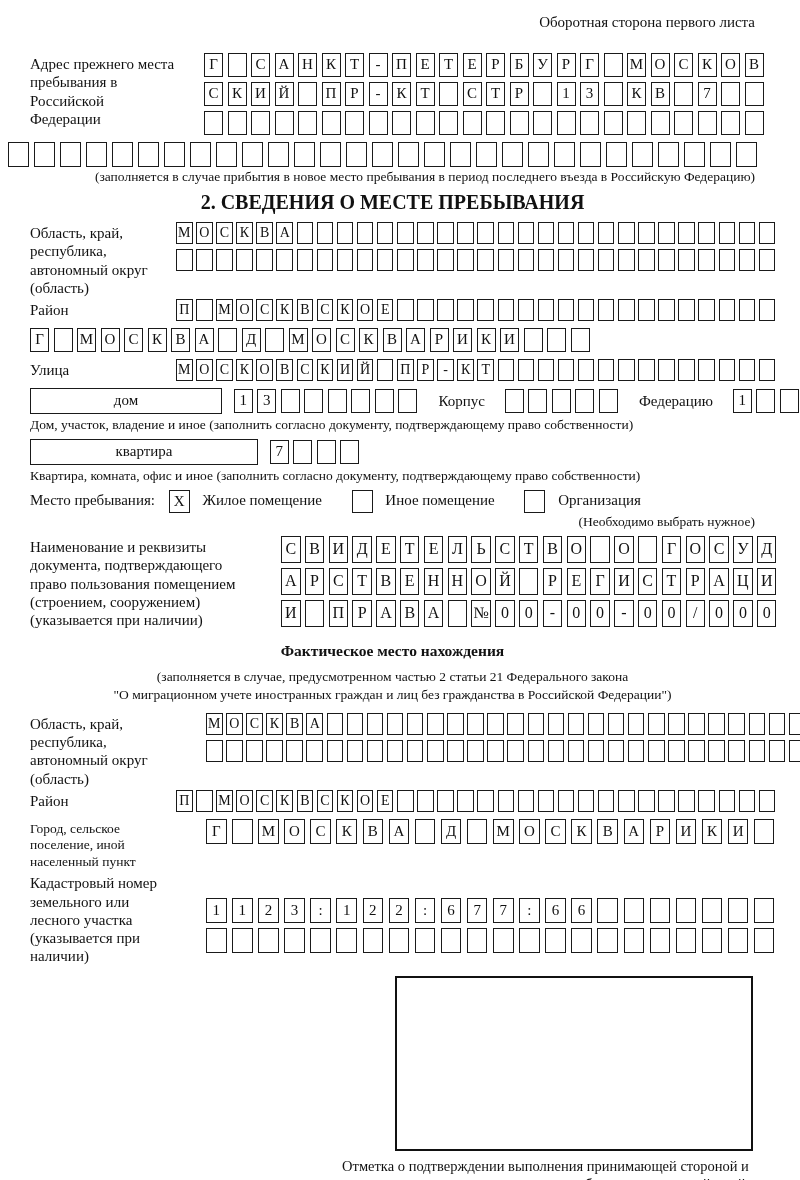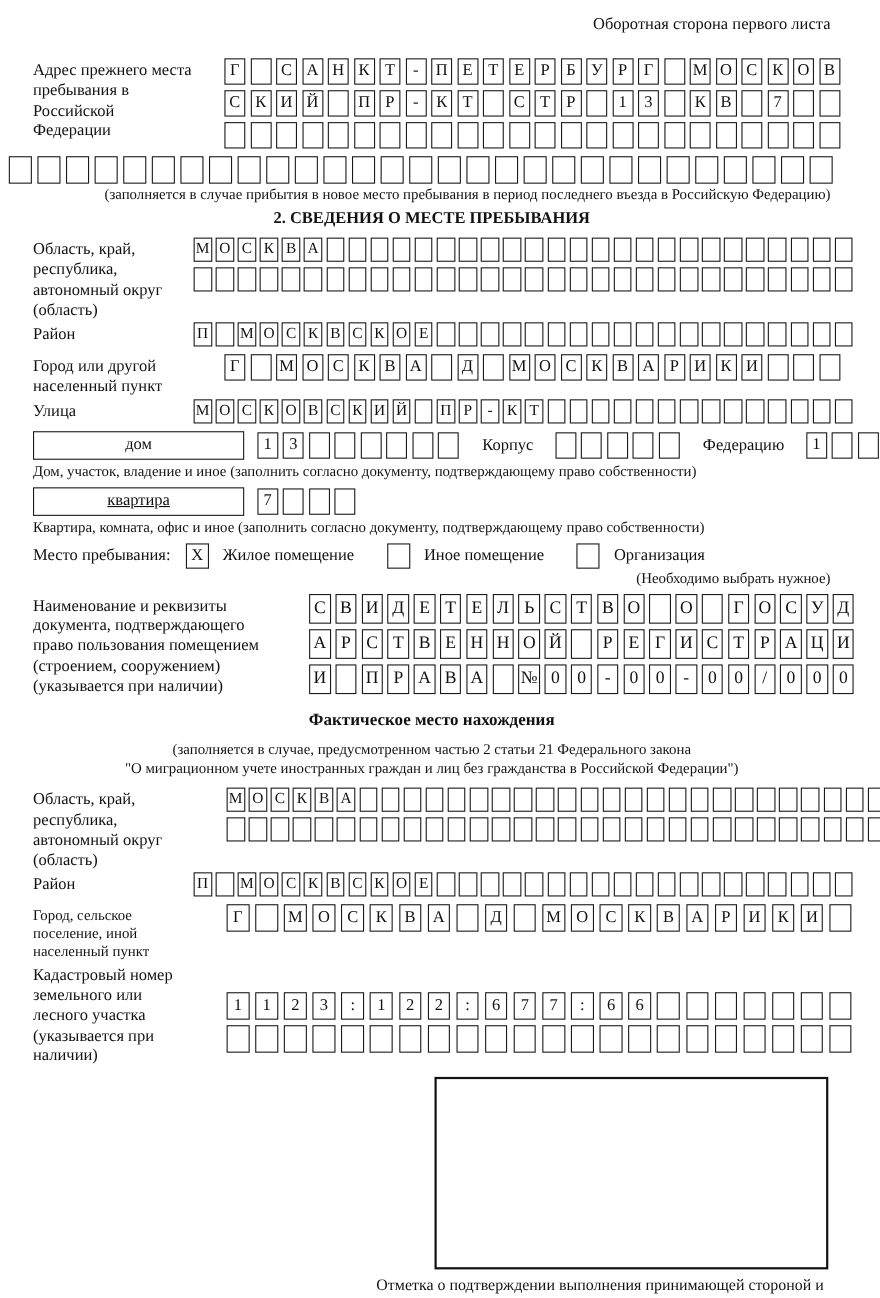--- a/index.html
+++ b/index.html
@@ -29,30 +29,30 @@
   }
   .row-s .cell { width:16.5px; height:22px; margin-right:3.6px; font-size:14px; line-height:19px; }
   .row-m .cell { width:19px;   height:24px; margin-right:4.5px; font-size:15px; line-height:21px; }
   .row-l .cell { width:19.5px; height:27px; margin-right:4.3px; font-size:16px; line-height:24px; }
   .row-f .cell { width:21px;   height:25px; margin-right:5px;   font-size:15px; line-height:22px; }
   .row-k .cell { width:20.5px; height:25px; margin-right:5.6px; font-size:15px; line-height:22px; }
   .fullrow { margin-left:-22px; margin-bottom:2px; }
 
   .caption { text-align:right; font-size:13.5px; margin:1px 0 6px; }
   .caption.left { text-align:left; margin:0 0 6px; }
-  .sec-title { text-align:center; font-weight:bold; font-size:15px; margin:6px 0 8px; }
+  .sec-title { text-align:center; font-weight:bold; font-size:20px; margin:6px 0 8px; }
 
   .inlinerow { white-space:nowrap; margin-bottom:3px; }
   .widebox {
     display:inline-block; box-sizing:border-box; vertical-align:top;
     border:1.6px solid #1a1a1a; text-align:center;
     height:26px; line-height:23px; font-size:15px;
   }
   .dombox { width:192px; }
-  .kvbox  { width:192px;text-decoration:underline; }
+  .kvbox  { width:228px; }
   .inline-label { display:inline-block; vertical-align:top; line-height:26px; margin:0 8px 0 13px; }
   .inlinerow .cellrow { display:inline-block; vertical-align:top; margin:1px 0 0 8px; }
 
   .mestorow { white-space:nowrap; margin:4px 0 1px; }
   .mesto-label { margin-right:10px; }
   .checkbox {
     display:inline-block; box-sizing:border-box; vertical-align:middle;
     width:21px; height:23px; border:1.6px solid #1a1a1a;
     text-align:center; line-height:20px; font-size:15px; margin-right:9px;
   }
@@ -94,21 +94,20 @@
   </div>
 
   <div class="field">
     <div class="label w120">Район</div>
     <div class="rows">
         <div class="cellrow row-s"><span class="cell">П</span><span class="cell"></span><span class="cell">М</span><span class="cell">О</span><span class="cell">С</span><span class="cell">К</span><span class="cell">В</span><span class="cell">С</span><span class="cell">К</span><span class="cell">О</span><span class="cell">Е</span><span class="cell"></span><span class="cell"></span><span class="cell"></span><span class="cell"></span><span class="cell"></span><span class="cell"></span><span class="cell"></span><span class="cell"></span><span class="cell"></span><span class="cell"></span><span class="cell"></span><span class="cell"></span><span class="cell"></span><span class="cell"></span><span class="cell"></span><span class="cell"></span><span class="cell"></span><span class="cell"></span><span class="cell"></span></div>
       </div>
   </div>
 
   <div class="field">
-    <div class="label w145">Город или другой населенный пункт</div>
     <div class="rows">
         <div class="cellrow row-m"><span class="cell">Г</span><span class="cell"></span><span class="cell">М</span><span class="cell">О</span><span class="cell">С</span><span class="cell">К</span><span class="cell">В</span><span class="cell">А</span><span class="cell"></span><span class="cell">Д</span><span class="cell"></span><span class="cell">М</span><span class="cell">О</span><span class="cell">С</span><span class="cell">К</span><span class="cell">В</span><span class="cell">А</span><span class="cell">Р</span><span class="cell">И</span><span class="cell">К</span><span class="cell">И</span><span class="cell"></span><span class="cell"></span><span class="cell"></span></div>
       </div>
   </div>
 
   <div class="field">
     <div class="label w120">Улица</div>
     <div class="rows">
         <div class="cellrow row-s"><span class="cell">М</span><span class="cell">О</span><span class="cell">С</span><span class="cell">К</span><span class="cell">О</span><span class="cell">В</span><span class="cell">С</span><span class="cell">К</span><span class="cell">И</span><span class="cell">Й</span><span class="cell"></span><span class="cell">П</span><span class="cell">Р</span><span class="cell">-</span><span class="cell">К</span><span class="cell">Т</span><span class="cell"></span><span class="cell"></span><span class="cell"></span><span class="cell"></span><span class="cell"></span><span class="cell"></span><span class="cell"></span><span class="cell"></span><span class="cell"></span><span class="cell"></span><span class="cell"></span><span class="cell"></span><span class="cell"></span><span class="cell"></span></div>
       </div>

